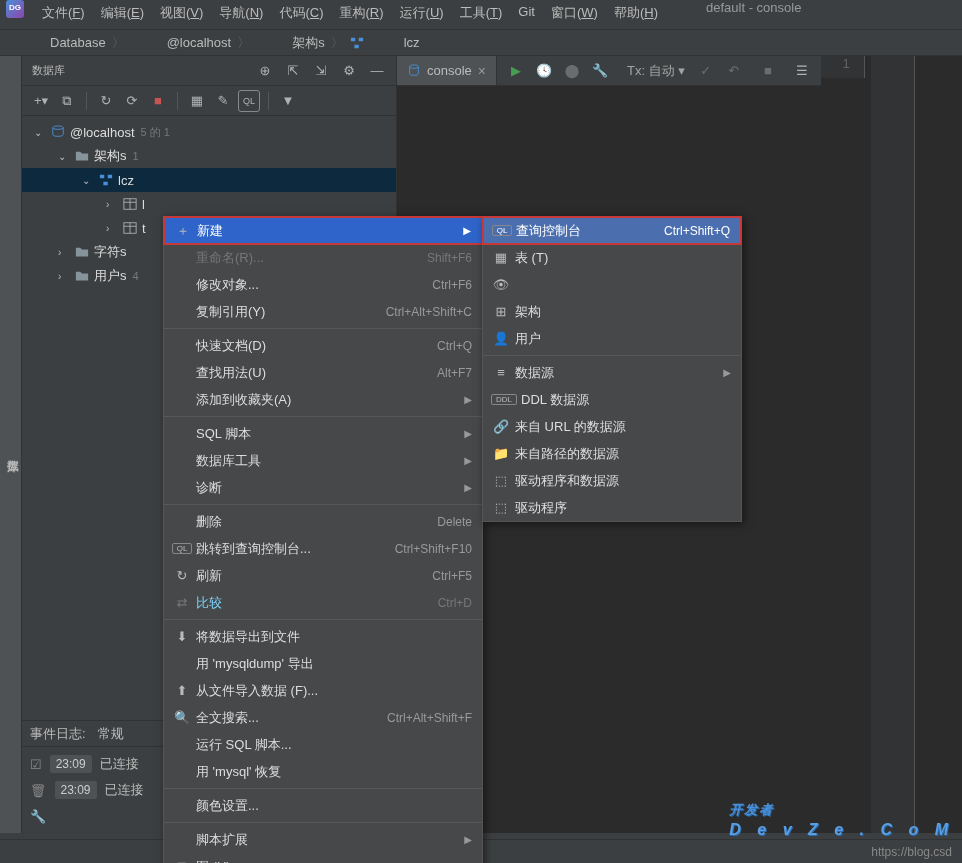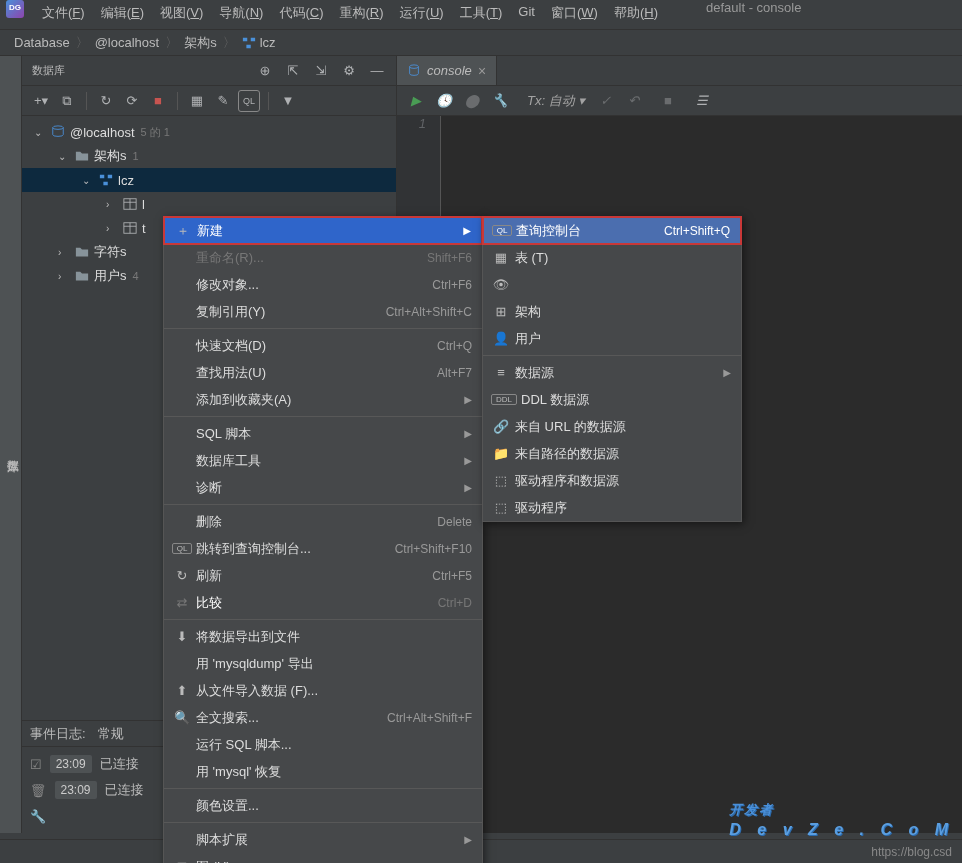--- a/index.html
+++ b/index.html
@@ -3,21 +3,21 @@
 <meta charset="utf-8">
 <style>
 * { margin: 0; padding: 0; box-sizing: border-box; font-family: "Microsoft YaHei", sans-serif; font-size: 13px; }
 body { background: #3c3f41; color: #bbbbbb; width: 962px; height: 863px; overflow: hidden; position: relative; }
 .menubar { height: 30px; background: #3c3f41; display: flex; align-items: flex-start; padding: 0 6px; border-bottom: 1px solid #323232; }
 .app-icon { width: 18px; height: 18px; background: linear-gradient(135deg, #4a90d9, #8e44ad); border-radius: 3px; margin-right: 10px; position: relative; }
 .app-icon::after { content: 'DG'; position: absolute; font-size: 8px; color: #fff; top: 3px; left: 3px; font-weight: bold; }
 .menu-item { padding: 4px 8px; cursor: pointer; color: #bbbbbb; }
 .window-title { margin-left: 40px; color: #999; }
 .breadcrumb { height: 26px; background: #3c3f41; display: flex; align-items: center; padding: 0 14px; border-bottom: 1px solid #323232; }
-.breadcrumb span { color: #bbbbbb; }
+.breadcrumb span { color: #bbbbbb; margin-left: 36px; }
 .breadcrumb .sep { color: #666; margin: 0 6px; }
 .crumb-icon { display: inline-block; width: 14px; height: 14px; vertical-align: middle; margin-right: 4px; }
 .main-area { display: flex; height: calc(100% - 86px); }
 .sidebar-tab { width: 22px; background: #3c3f41; border-right: 1px solid #323232; writing-mode: vertical-rl; text-align: center; padding-top: 10px; font-size: 12px; color: #bbbbbb; cursor: pointer; }
 .sidebar-tab.active { background: #4e5254; }
 .db-panel { width: 375px; background: #3c3f41; border-right: 1px solid #323232; display: flex; flex-direction: column; }
 .panel-header { height: 30px; display: flex; align-items: center; padding: 0 10px; justify-content: space-between; border-bottom: 1px solid #323232; }
 .panel-title { color: #bbbbbb; font-size: 11px; }
 .panel-icons { display: flex; gap: 10px; }
 .icon-btn { width: 18px; height: 18px; display: flex; align-items: center; justify-content: center; cursor: pointer; color: #afb1b3; }
@@ -25,21 +25,21 @@
 .toolbar .sep { width: 1px; height: 18px; background: #555; margin: 0 4px; }
 .tool-btn { width: 22px; height: 22px; display: flex; align-items: center; justify-content: center; cursor: pointer; color: #afb1b3; border-radius: 3px; }
 .tree { padding: 4px 0; flex: 1; overflow: auto; }
 .tree-row { height: 24px; display: flex; align-items: center; padding-left: 12px; cursor: pointer; white-space: nowrap; }
 .tree-row.selected { background: #0d293e; }
 .chevron { width: 12px; display: inline-block; color: #bbbbbb; font-size: 10px; }
 .tree-icon { width: 16px; height: 14px; margin: 0 4px; display: inline-flex; }
 .tree-label { color: #dddddd; }
 .tree-count { color: #787878; margin-left: 6px; font-size: 11px; }
 .folder-icon { fill: #87939a; }
-.editor-area { flex: 1; background: #2b2b2b; display: flex; flex-direction: column; font-style: italic; }
+.editor-area { flex: 1; background: #2b2b2b; display: flex; flex-direction: row; }
 .editor-tabs { height: 30px; background: #3c3f41; display: flex; align-items: center; border-bottom: 1px solid #323232; }
 .editor-tab { height: 100%; padding: 0 10px; display: flex; align-items: center; gap: 6px; background: #4e5254; border-right: 1px solid #323232; }
 .close-x { color: #999; cursor: pointer; font-size: 14px; }
 .editor-toolbar { height: 30px; display: flex; align-items: center; padding: 0 8px; gap: 6px; border-bottom: 1px solid #323232; background: #3c3f41; }
 .run-btn { color: #499c54; }
 .tx-label { color: #a3a3a3; margin: 0 4px; }
 .gutter-row { display: flex; height: 22px; }
 .line-num { width: 44px; text-align: right; padding-right: 14px; color: #606366; background: #313335; border-right: 1px solid #555; }
 .code-line { flex: 1; padding-left: 6px; background: #2b2b2b; }
 .editor-body { flex: 1; background: #2b2b2b; display: flex; }
@@ -295,21 +295,21 @@
       <span class="menu-label">跳转到查询控制台...</span>
       <span class="menu-short">Ctrl+Shift+F10</span>
     </div>
     <div class="menu-row">
       <span class="menu-icon-slot">↻</span>
       <span class="menu-label">刷新</span>
       <span class="menu-short">Ctrl+F5</span>
     </div>
     <div class="menu-row disabled">
       <span class="menu-icon-slot">⇄</span>
-      <span class="menu-label" style="color: #ffffff;">比较</span>
+      <span class="menu-label" style="color: #7dd3fc;">比较</span>
       <span class="menu-short" style="color: rgb(119, 119, 119);">Ctrl+D</span>
     </div>
     <div class="menu-divider"></div>
     <div class="menu-row">
       <span class="menu-icon-slot">⬇</span>
       <span class="menu-label">将数据导出到文件</span>
     </div>
     <div class="menu-row">
       <span class="menu-icon-slot"></span>
       <span class="menu-label">用 'mysqldump' 导出</span>

